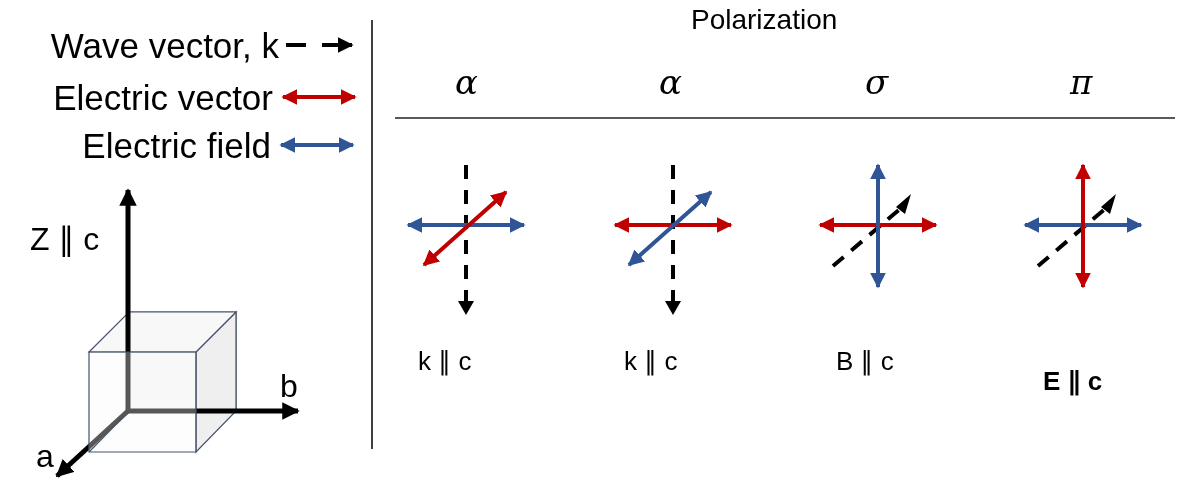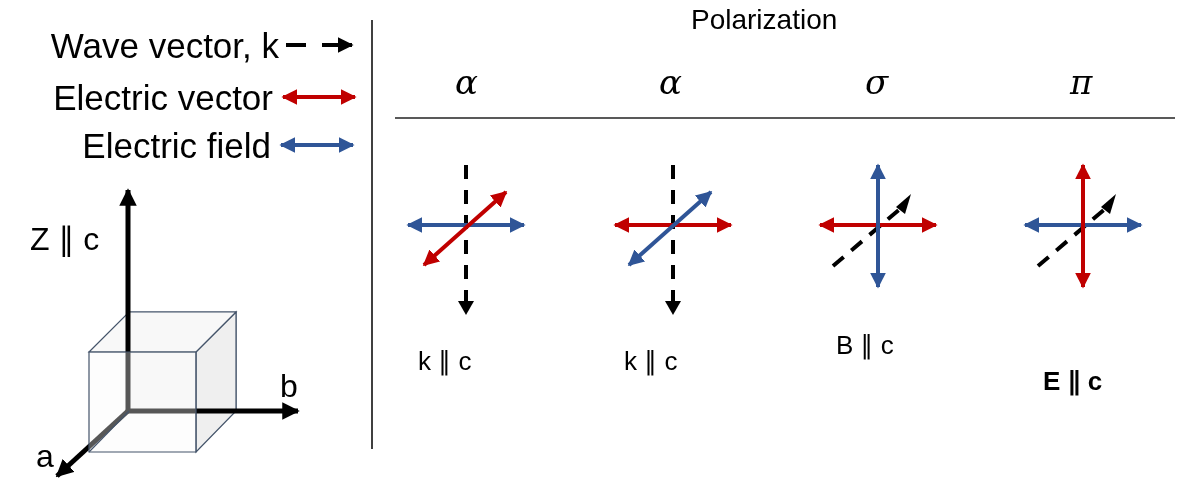--- a/index.html
+++ b/index.html
@@ -105,14 +105,14 @@
 
 <div class="txt title" style="left:691px; top:6px;">Polarization</div>
 
 <div class="txt greek" style="left:455px; top:65px;">α</div>
 <div class="txt greek" style="left:659px; top:65px;">α</div>
 <div class="txt greek" style="left:865px; top:65px;">σ</div>
 <div class="txt greek" style="left:1070px; top:65px;">π</div>
 
 <div class="txt caption" style="left:418px; top:348px;">k ∥ c</div>
 <div class="txt caption" style="left:624px; top:348px;">k ∥ c</div>
-<div class="txt caption" style="left:836px; top:332px;text-align:center;">B ∥ c</div>
+<div class="txt caption" style="left:836px; top:348px;text-align:center;">B ∥ c</div>
 <div class="txt caption" style="left:1043px; top:368px;font-weight:bold;">E ∥ c</div>
 
 </body></html>

